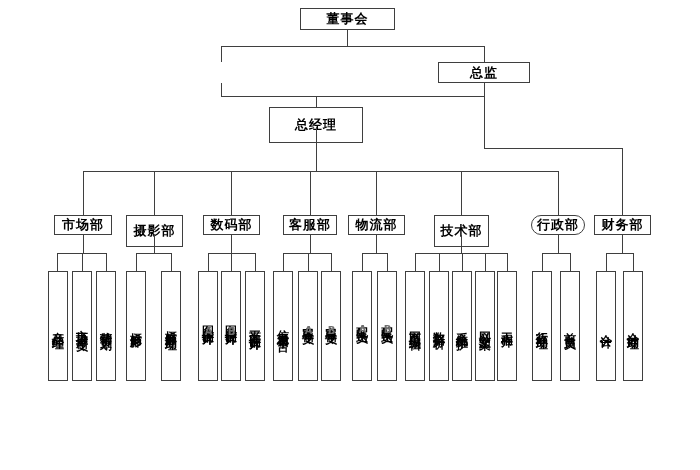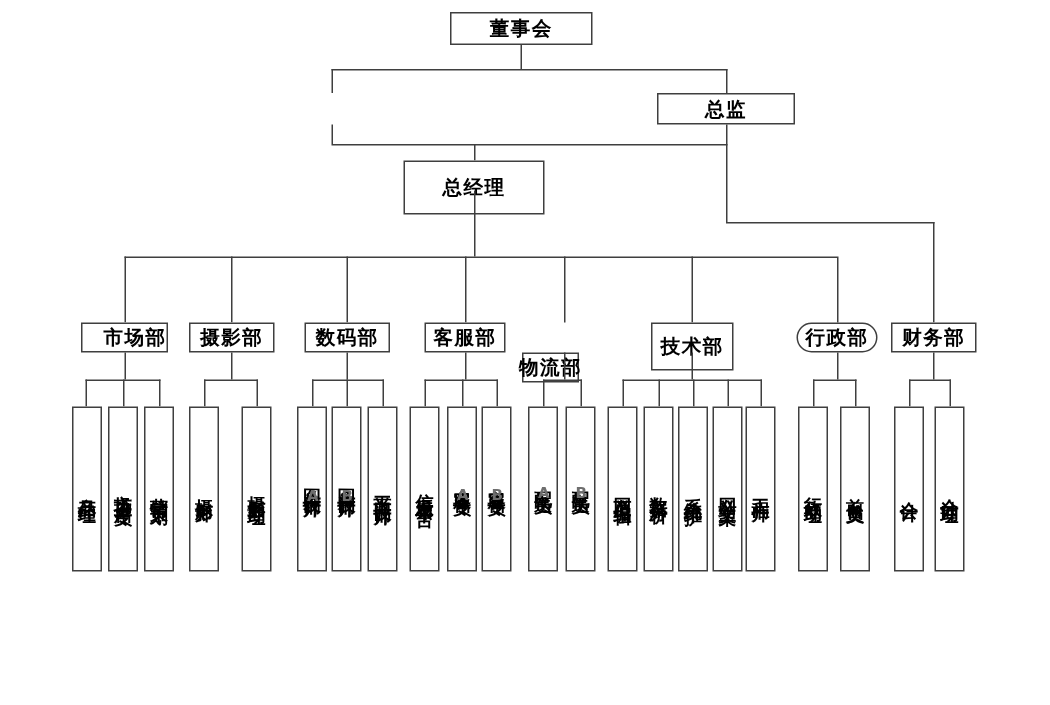--- a/index.html
+++ b/index.html
@@ -56,33 +56,33 @@
   <div class="ln" style="left:316px;top:127px;width:1px;height:44px;"></div>
   <div class="ln" style="left:83px;top:171px;width:475px;height:1px;"></div>
   <div class="ln" style="left:83px;top:171px;width:1px;height:44px;"></div>
   <div class="ln" style="left:154px;top:171px;width:1px;height:44px;"></div>
   <div class="ln" style="left:231px;top:171px;width:1px;height:44px;"></div>
   <div class="ln" style="left:310px;top:171px;width:1px;height:44px;"></div>
   <div class="ln" style="left:376px;top:171px;width:1px;height:44px;"></div>
   <div class="ln" style="left:461px;top:171px;width:1px;height:44px;"></div>
   <div class="ln" style="left:558px;top:171px;width:1px;height:44px;"></div>
 
-  <div class="box" style="left:54px;top:215px;width:58px;height:20px;justify-content:flex-end;">
+  <div class="box" style="left:54px;top:215px;width:58px;height:20px;">
       <span>市场部</span>
     </div>
-  <div class="box" style="left:126px;top:215px;width:57px;height:20px;">
+  <div class="box" style="left:126px;top:215px;width:57px;height:32px;">
       <span>摄影部</span>
     </div>
   <div class="box" style="left:203px;top:215px;width:57px;height:20px;">
       <span>数码部</span>
     </div>
   <div class="box" style="left:283px;top:215px;width:54px;height:20px;">
       <span>客服部</span>
     </div>
-  <div class="box" style="left:348px;top:215px;width:38px;height:20px;margin-top:20px;">
+  <div class="box" style="left:348px;top:215px;width:57px;height:20px;">
       <span>物流部</span>
     </div>
   <div class="box" style="left:434px;top:215px;width:55px;height:32px;">
       <span>技术部</span>
     </div>
   <div class="box" style="left:531px;top:215px;width:54px;height:20px;border-radius:10px;">
       <span>行政部</span>
     </div>
   <div class="box" style="left:594px;top:215px;width:57px;height:20px;justify-content:center;">
       <span>财务部</span>

